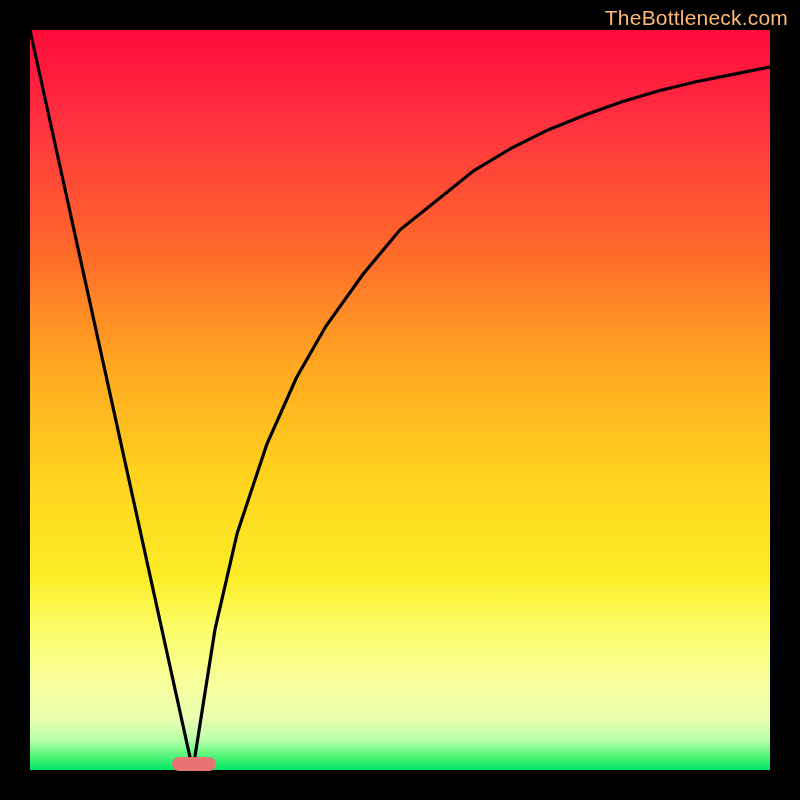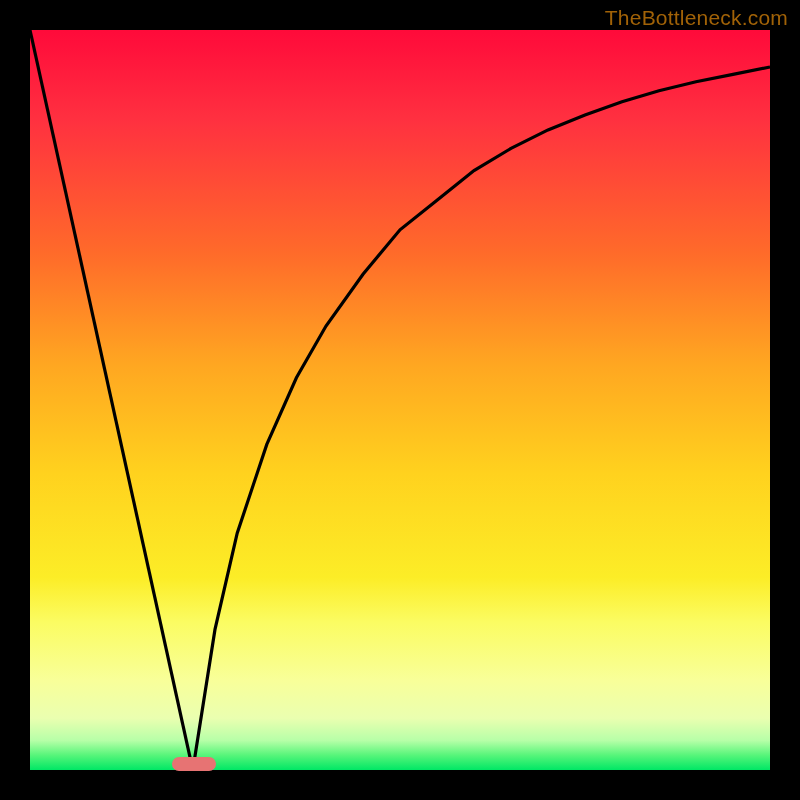--- a/index.html
+++ b/index.html
@@ -39,21 +39,21 @@
       #eaffb0 93%,
       #b7ffa8 96%,
       #57f57a 98%,
       #00e765 100%
     );
   }
   .watermark {
     position: absolute;
     top: 6px;
     right: 12px;
-    color: #a16207;
+    color: #fdba74;
     font-size: 21px;
     font-weight: 500;
     letter-spacing: 0.2px;
     user-select: none;
   }
   .curve-svg {
     position: absolute;
     left: 30px;
     top: 30px;
     width: 740px;

